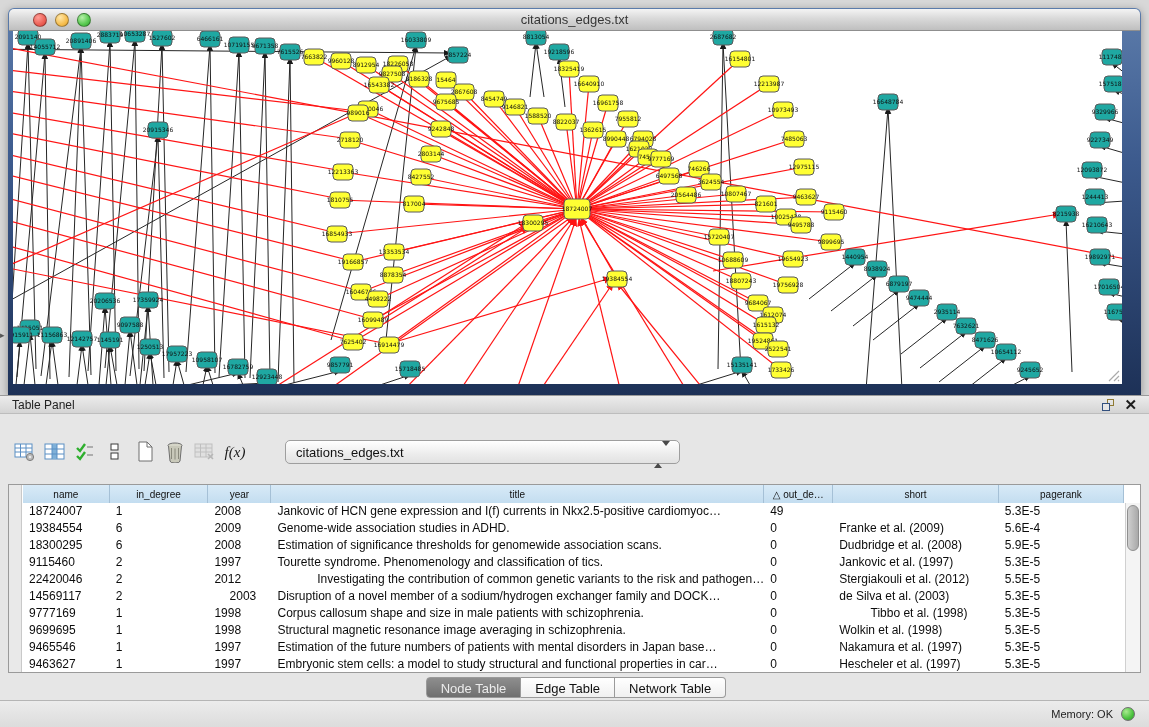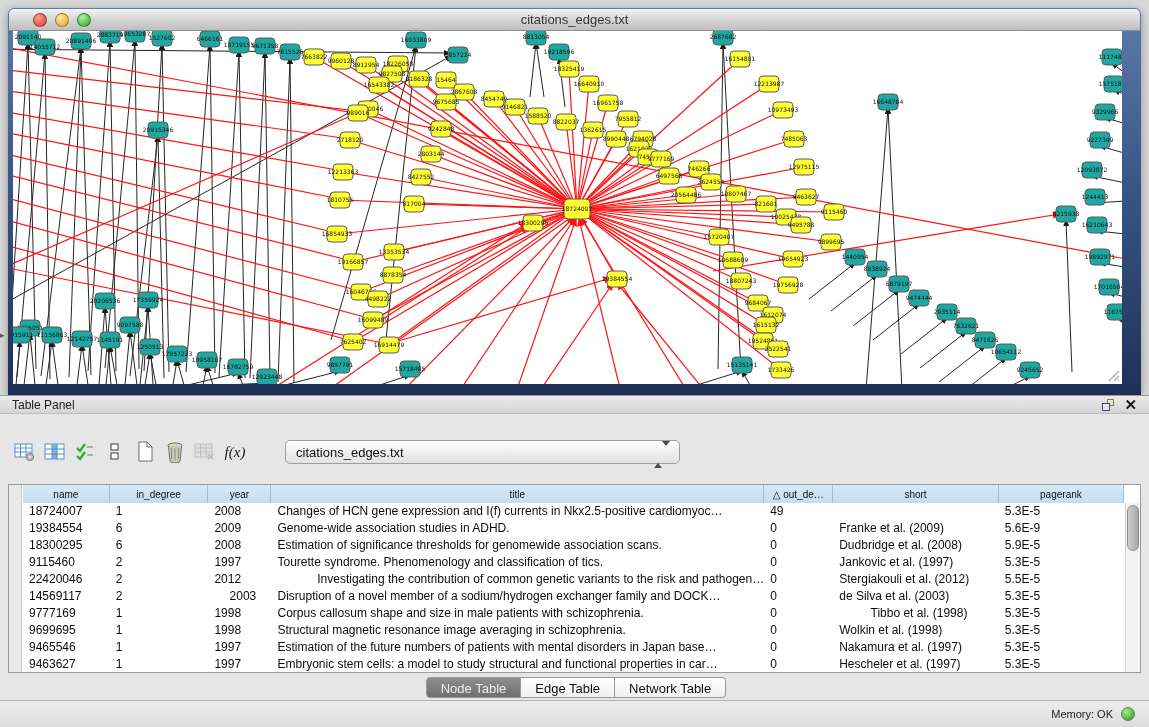--- a/index.html
+++ b/index.html
@@ -630,33 +630,33 @@
         <div class="hcell" style="width: 500px;">title</div>
         <div class="hcell" style="width: 70px;">△ out_de…</div>
         <div class="hcell" style="width: 168px;">short</div>
         <div class="hcell" style="width: 127px;">pagerank</div>
       </div>
     <div id="table-body">
         <div class="trow">
           <div class="tcell" style="width: 88px; text-align: left;">18724007</div>
           <div class="tcell" style="width: 100px; text-align: left;">1</div>
           <div class="tcell" style="width: 64px; text-align: left;">2008</div>
-          <div class="tcell" style="width: 500px; text-align: left;">Changes of HCN gene expression and I(f) currents in Nkx2.5-positive cardiomyoc…</div>
+          <div class="tcell" style="width: 500px; text-align: left;">Jankovic of HCN gene expression and I(f) currents in Nkx2.5-positive cardiomyoc…</div>
           <div class="tcell" style="width: 70px; text-align: left;">49</div>
           <div class="tcell" style="width: 168px; text-align: left; margin-top: 32px;">Yano et al. (2008)</div>
           <div class="tcell" style="width: 127px; text-align: left;">5.3E-5</div>
         </div>
         <div class="trow">
           <div class="tcell" style="width: 88px; text-align: left;">19384554</div>
           <div class="tcell" style="width: 100px; text-align: left;">6</div>
           <div class="tcell" style="width: 64px; text-align: left;">2009</div>
           <div class="tcell" style="width: 500px; text-align: left;">Genome-wide association studies in ADHD.</div>
           <div class="tcell" style="width: 70px; text-align: left;">0</div>
           <div class="tcell" style="width: 168px; text-align: left;">Franke et al. (2009)</div>
-          <div class="tcell" style="width: 127px; text-align: left;">5.6E-9</div>
+          <div class="tcell" style="width: 127px; text-align: left;">5.6E-4</div>
         </div>
         <div class="trow">
           <div class="tcell" style="width: 88px; text-align: left;">18300295</div>
           <div class="tcell" style="width: 100px; text-align: left;">6</div>
           <div class="tcell" style="width: 64px; text-align: left;">2008</div>
           <div class="tcell" style="width: 500px; text-align: left;">Estimation of significance thresholds for genomewide association scans.</div>
           <div class="tcell" style="width: 70px; text-align: left;">0</div>
           <div class="tcell" style="width: 168px; text-align: left;">Dudbridge et al. (2008)</div>
           <div class="tcell" style="width: 127px; text-align: left;">5.9E-5</div>
         </div>

